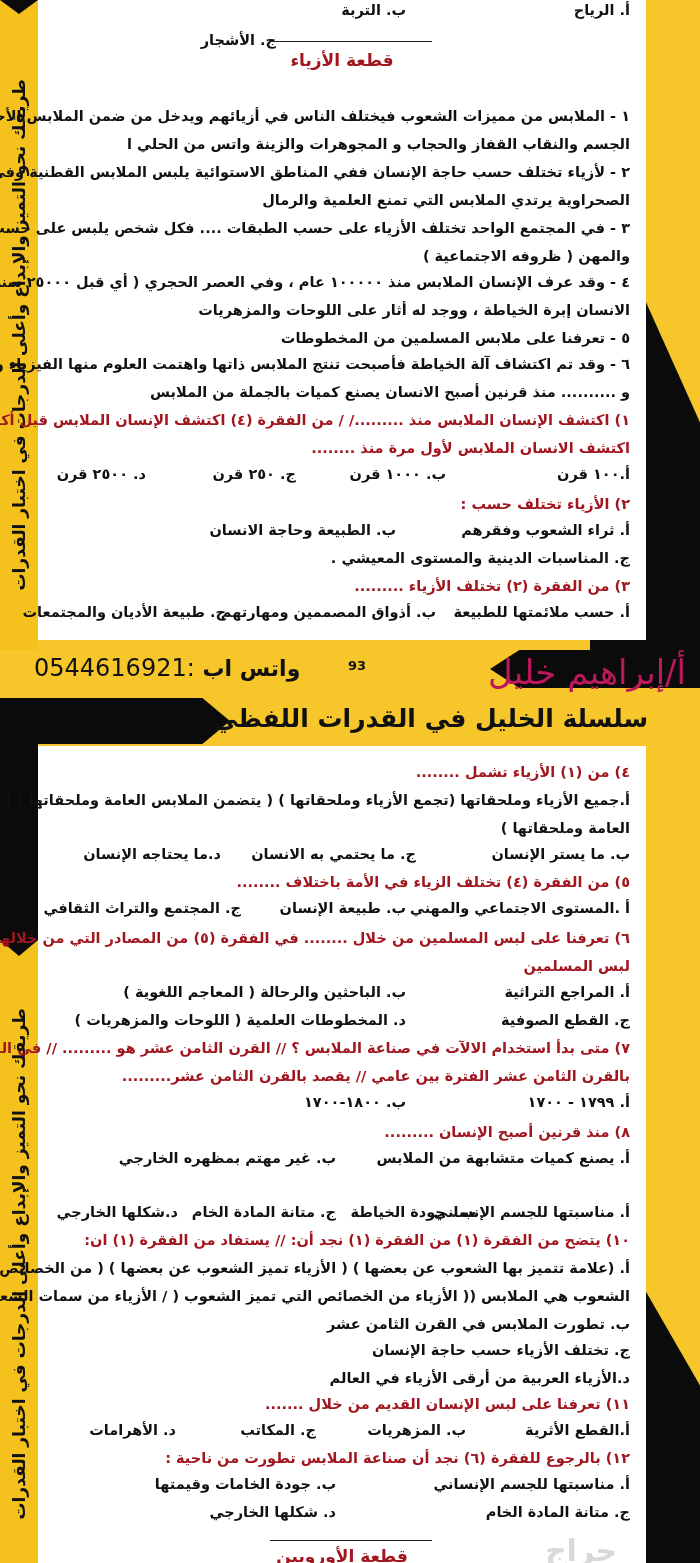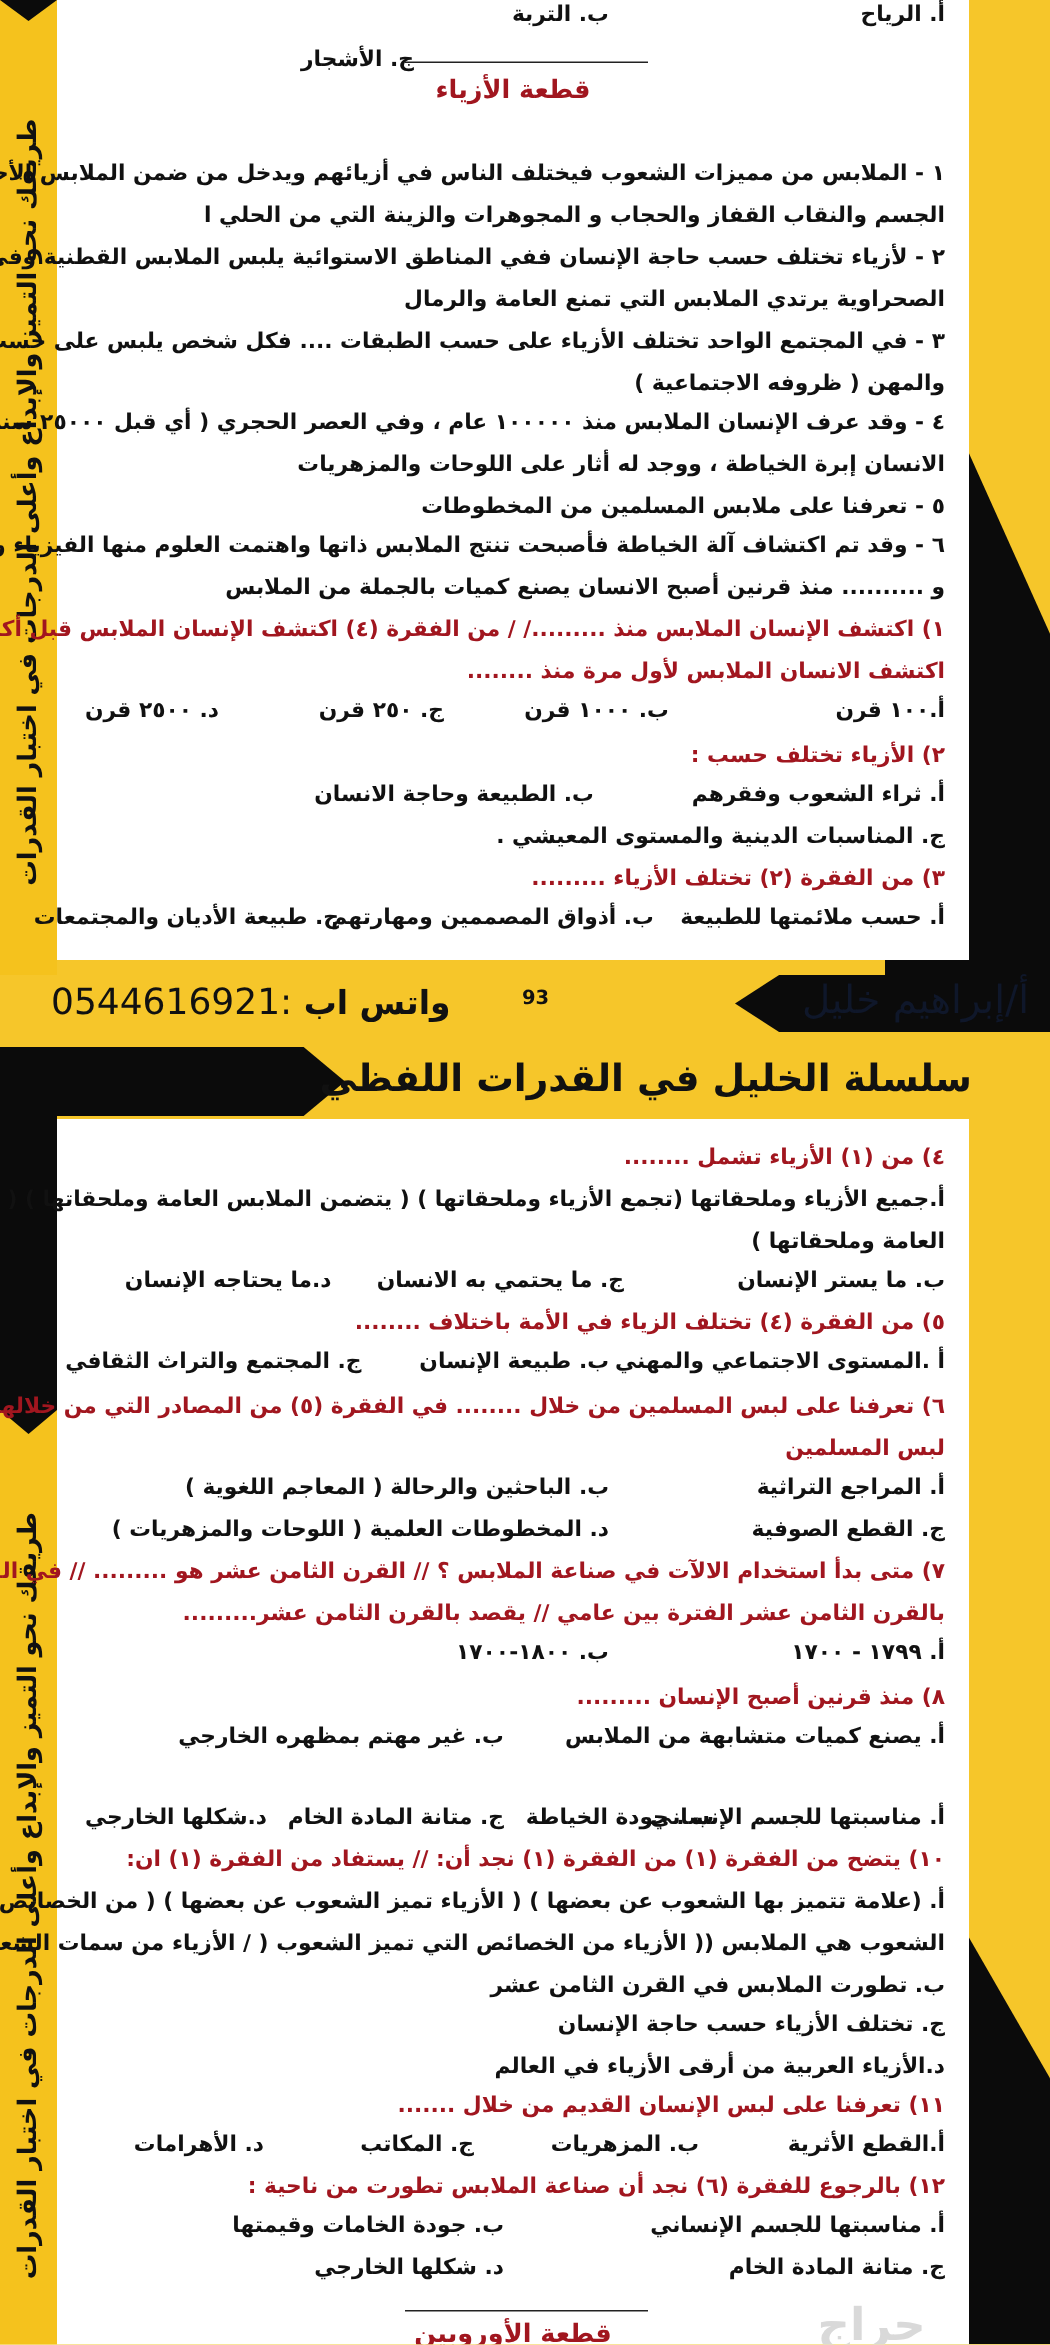--- a/index.html
+++ b/index.html
@@ -14,21 +14,21 @@
   .chev { position:absolute; left:0; width:0; height:0; border-left:19px solid transparent; border-right:19px solid transparent; }
   .mountain { position:absolute; right:0; width:110px; background:#0b0b0b; clip-path:polygon(0 40%, 50% 0, 100% 35%, 100% 100%, 0 100%); }
   .content { position:absolute; left:38px; width:608px; background:#fff; direction:rtl; color:#111; }
   .line { position:absolute; right:16px; left:12px; font-size:14.5px; font-weight:bold; line-height:20px; white-space:nowrap; text-align:right; }
   .red { color:#a1161f; }
   .opt { position:absolute; font-size:14.5px; font-weight:bold; white-space:nowrap; direction:rtl; }
   .divider { position:absolute; height:1px; background:#222; }
   .title { position:absolute; left:0; right:0; text-align:center; font-size:17px; font-weight:bold; color:#a1161f; }
   .footer { position:absolute; top:650px; left:0; width:700px; height:50px; background:#f6c62a; }
   .footer-black { position:absolute; right:0; top:0; height:38px; width:210px; background:#0b0b0b; clip-path:polygon(14% 0, 100% 0, 100% 100%, 14% 100%, 0 50%); }
-  .author { position:absolute; right:14px; top:2px; font-size:26px; color:#0f172a; direction:rtl; }
+  .author { position:absolute; right:14px; top:2px; font-size:34px; color:#be185d; direction:rtl; }
   .pagenum { position:absolute; left:348px; top:8px; font-size:13px; font-weight:bold; color:#111; }
   .whats { position:absolute; left:34px; top:4px; font-size:24px; color:#111; direction:ltr; }
   .whats b { font-size:22px; }
   .header2 { position:absolute; top:698px; left:0; width:700px; height:46px; background:#f6c62a; }
   .header2-black { position:absolute; left:0; top:0; width:230px; height:46px; background:#0b0b0b; clip-path:polygon(0 0, 88% 0, 100% 50%, 88% 100%, 0 100%); }
   .series-title { position:absolute; right:52px; top:6px; font-size:25px; font-weight:bold; color:#111; direction:rtl; }
   .watermark { position:absolute; left:545px; top:1533px; font-size:30px; color:#d9d9d9; font-weight:bold; }
 </style>
 </head>
 <body>
@@ -43,23 +43,23 @@
 
   <div class="content" style="top:0;height:640px;">
     <div class="opt" style="right:16px;top:2px;">أ. الرياح</div>
     <div class="opt" style="right:240px;top:2px;">ب. التربة</div>
     <div class="opt" style="right:370px;top:2px;margin-top:30px;">ج. الأشجار</div>
 
     <div class="divider" style="left:232px;width:162px;top:41px;"></div>
     <div class="title" style="top:50px;">قطعة الأزياء</div>
 
     <div class="line" style="top:106px;">١ - الملابس من مميزات الشعوب فيختلف الناس في أزيائهم ويدخل من ضمن الملابس الأحذية و أصباغ</div>
-    <div class="line" style="top:134px;">الجسم والنقاب القفاز والحجاب و المجوهرات والزينة التي من الحلي ا</div>
+    <div class="line" style="top:134px;">الجسم والنقاب القفاز والحجاب و المجوهرات والزينة واتس من الحلي ا</div>
     <div class="line" style="top:162px;">٢ - لأزياء تختلف حسب حاجة الإنسان ففي المناطق الاستوائية يلبس الملابس القطنية وفي المناطق</div>
-    <div class="line" style="top:190px;">الصحراوية يرتدي الملابس التي تمنع العامة والرمال</div>
+    <div class="line" style="top:190px;">الصحراوية يرتدي الملابس التي تمنع العلمية والرمال</div>
     <div class="line" style="top:218px;">٣ - في المجتمع الواحد تختلف الأزياء على حسب الطبقات .... فكل شخص يلبس على حسب الطبقات</div>
     <div class="line" style="top:246px;">والمهن ( ظروفه الاجتماعية )</div>
     <div class="line" style="top:272px;">٤ - وقد عرف الإنسان الملابس منذ ١٠٠٠٠٠ عام ، وفي العصر الحجري ( أي قبل ٢٥٠٠٠ سنة ) اخترع</div>
     <div class="line" style="top:300px;">الانسان إبرة الخياطة ، ووجد له أثار على اللوحات والمزهريات</div>
     <div class="line" style="top:328px;">٥ - تعرفنا على ملابس المسلمين من المخطوطات</div>
     <div class="line" style="top:354px;">٦ - وقد تم اكتشاف آلة الخياطة فأصبحت تنتج الملابس ذاتها واهتمت العلوم منها الفيزياء والكيمياء</div>
     <div class="line" style="top:382px;">و .......... منذ قرنين أصبح الانسان يصنع كميات بالجملة من الملابس</div>
 
     <div class="line red" style="top:410px;">١) اكتشف الإنسان الملابس منذ ........./ / من الفقرة (٤) اكتشف الإنسان الملابس قبل أكثر من//</div>
     <div class="line red" style="top:438px;">اكتشف الانسان الملابس لأول مرة منذ ........</div>

